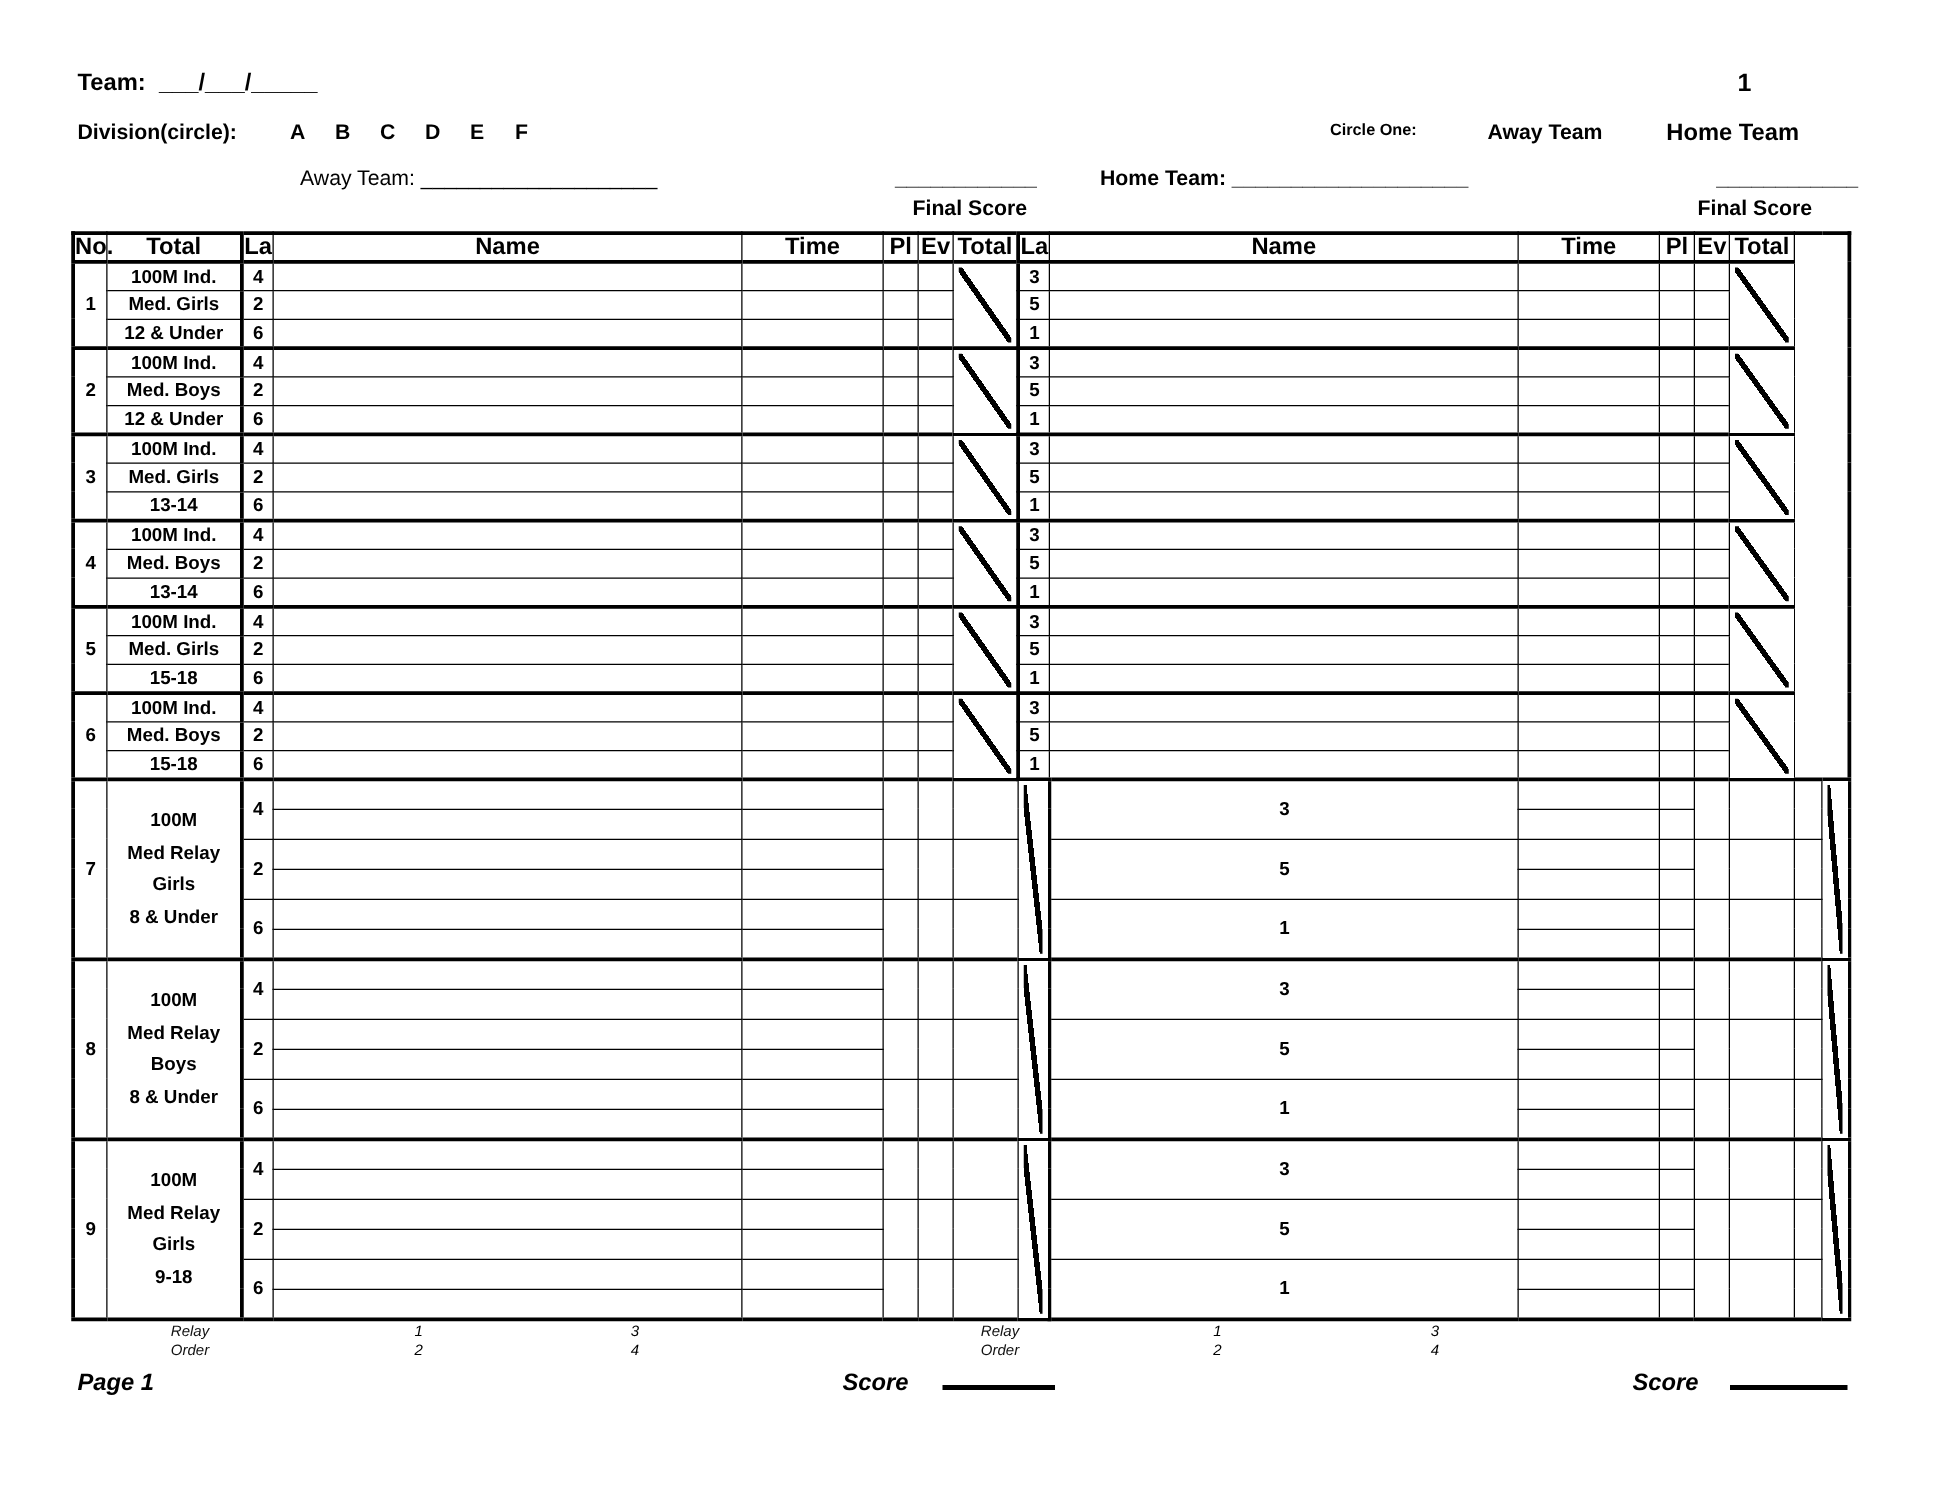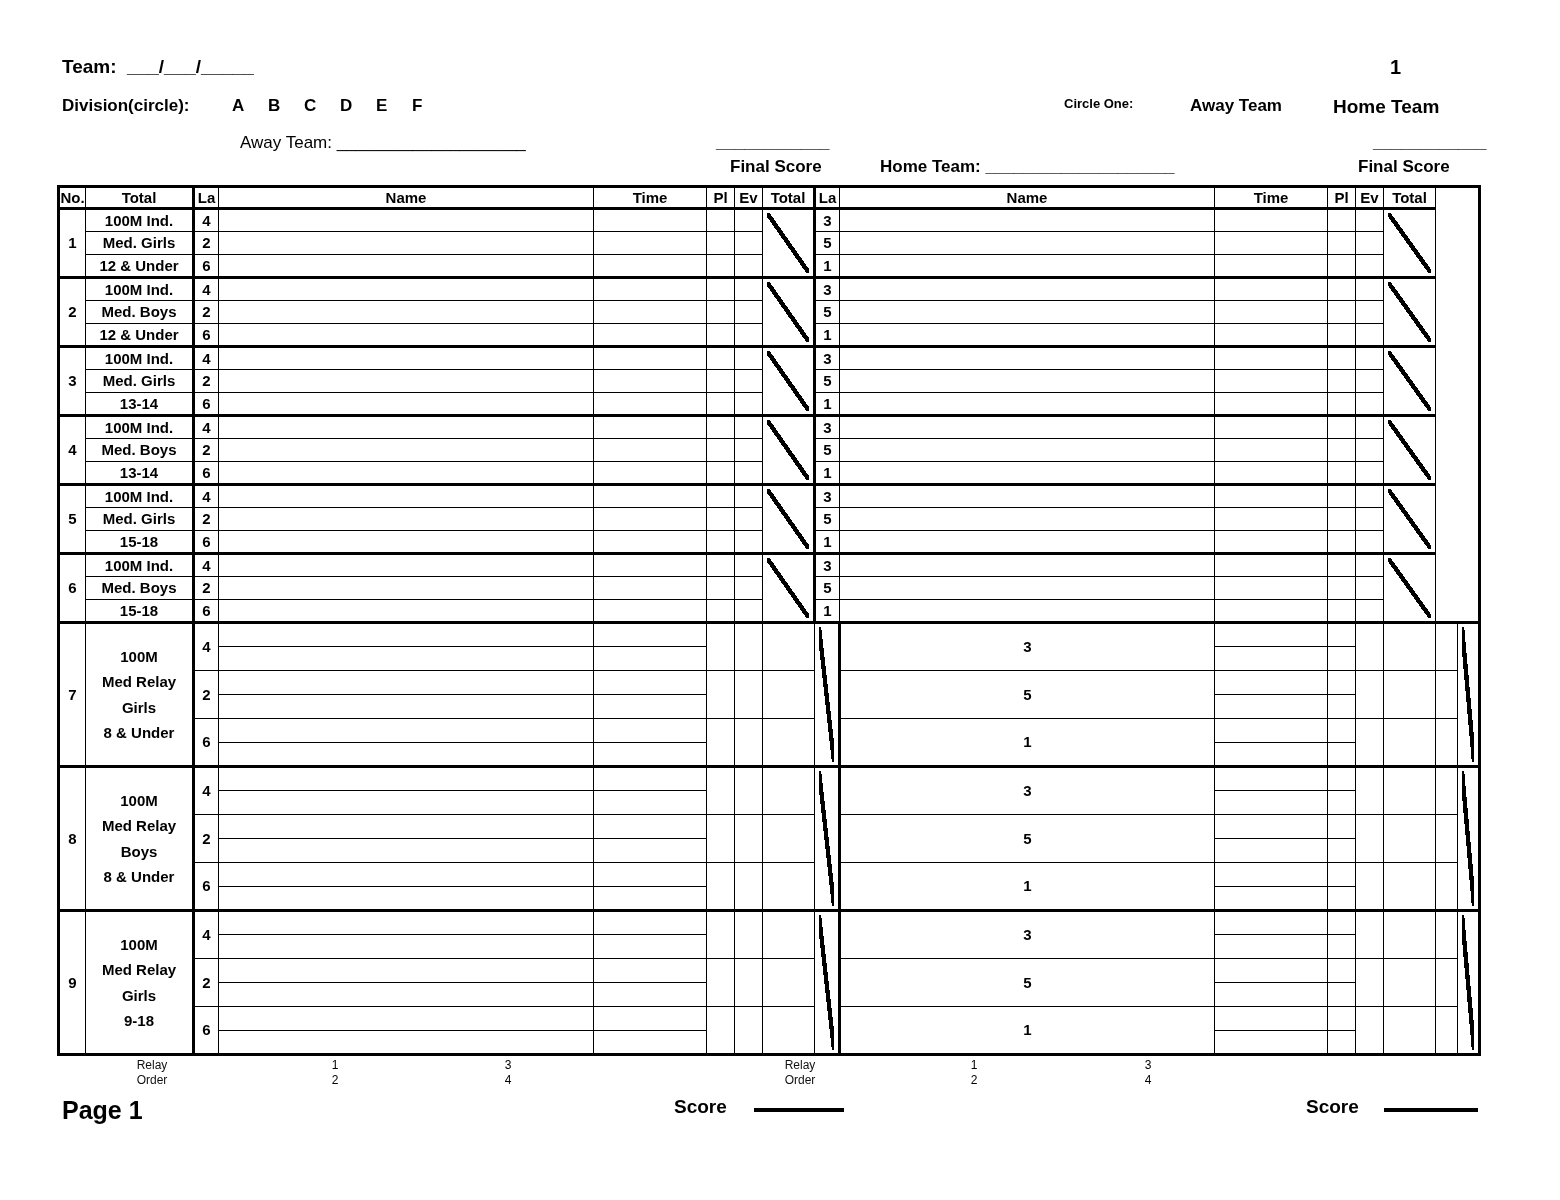--- a/index.html
+++ b/index.html
@@ -40,21 +40,21 @@
   .hdr-circle-one { position: absolute; left: 1064px; top: 96px; font-size: 13px; font-weight: bold; }
   .hdr-circle-away { position: absolute; left: 1190px; top: 96px; font-size: 17px; font-weight: bold; }
   .hdr-circle-home { position: absolute; left: 1333px; top: 96px; font-size: 19px; font-weight: bold; }
 
   .hdr-away-team {
     position: absolute; left: 240px; top: 133px;
     font-size: 17px; font-weight: normal; white-space: pre;
   }
   .hdr-home-team {
     position: absolute; left: 880px; top: 133px;
-    font-size: 17px; font-weight: bold; white-space: pre; margin-top: 24px;
+    font-size: 17px; font-weight: bold; white-space: pre;
   }
   .hdr-blank-away {
     position: absolute; left: 716px; top: 133px;
     font-size: 17px; font-weight: bold; white-space: pre;
   }
   .hdr-blank-home {
     position: absolute; left: 1373px; top: 133px;
     font-size: 17px; font-weight: bold; white-space: pre;
   }
   .hdr-fs-away { position: absolute; left: 730px; top: 157px; font-size: 17px; font-weight: bold; }
@@ -70,21 +70,21 @@
   .sheet td, .sheet th {
     border: 1px solid #000;
     padding: 0;
     font-size: 15px;
     font-weight: bold;
     text-align: center;
     vertical-align: middle;
     line-height: 1.05;
     background: #fff;
   }
-  .sheet th { height: 22px; font-size: 15px; margin-top: 22px; }
+  .sheet th { height: 22px; font-size: 19px; margin-top: 22px; }
 
   
   .sheet { border: 3px solid #000; }
   .thickL { border-left: 3px solid #000 !important; }
   .thickR { border-right: 3px solid #000 !important; }
   .thickT { border-top: 3px solid #000 !important; }
   .thickB { border-bottom: 3px solid #000 !important; }
 
   .cell-no   { width: 27px; }
   .cell-ev   { width: 108px; font-size: 16px; }
@@ -105,27 +105,27 @@
     position: absolute;
     left: 4px; right: 4px; top: 3px; bottom: 3px;
     background:
       linear-gradient(to top right,
         transparent 0%, transparent calc(50% - 2.2px),
         #000 calc(50% - 2.2px), #000 calc(50% + 2.2px),
         transparent calc(50% + 2.2px), transparent 100%);
   }
 
   
-  .footer { position: absolute; left: 0; top: 1058px; width: 1248px; height: 130px; }
+  .footer { position: absolute; left: 0; top: 1058px; width: 1248px; height: 130px; font-style: italic; }
   .relay-order {
     position: absolute; font-size: 12px; font-weight: normal;
     text-align: center; line-height: 1.25; color: #111;
   }
   .ro-num { position: absolute; font-size: 12px; font-weight: normal; text-align: center; line-height: 1.25; }
-  .page-label { position: absolute; left: 62px; top: 38px; font-size: 25px; font-weight: bold; }
+  .page-label { position: absolute; left: 62px; top: 38px; font-size: 19px; font-weight: bold; }
   .score-label-a { position: absolute; left: 674px; top: 38px; font-size: 19px; font-weight: bold; }
   .score-label-h { position: absolute; left: 1306px; top: 38px; font-size: 19px; font-weight: bold; }
   .score-line { position: absolute; height: 4px; background: #000; }
 </style>
 </head>
 <body>
 
 <div class="header">
   <div class="hdr-date">Team:  ___/___/_____</div>
   <div class="hdr-pagenum">1</div>

